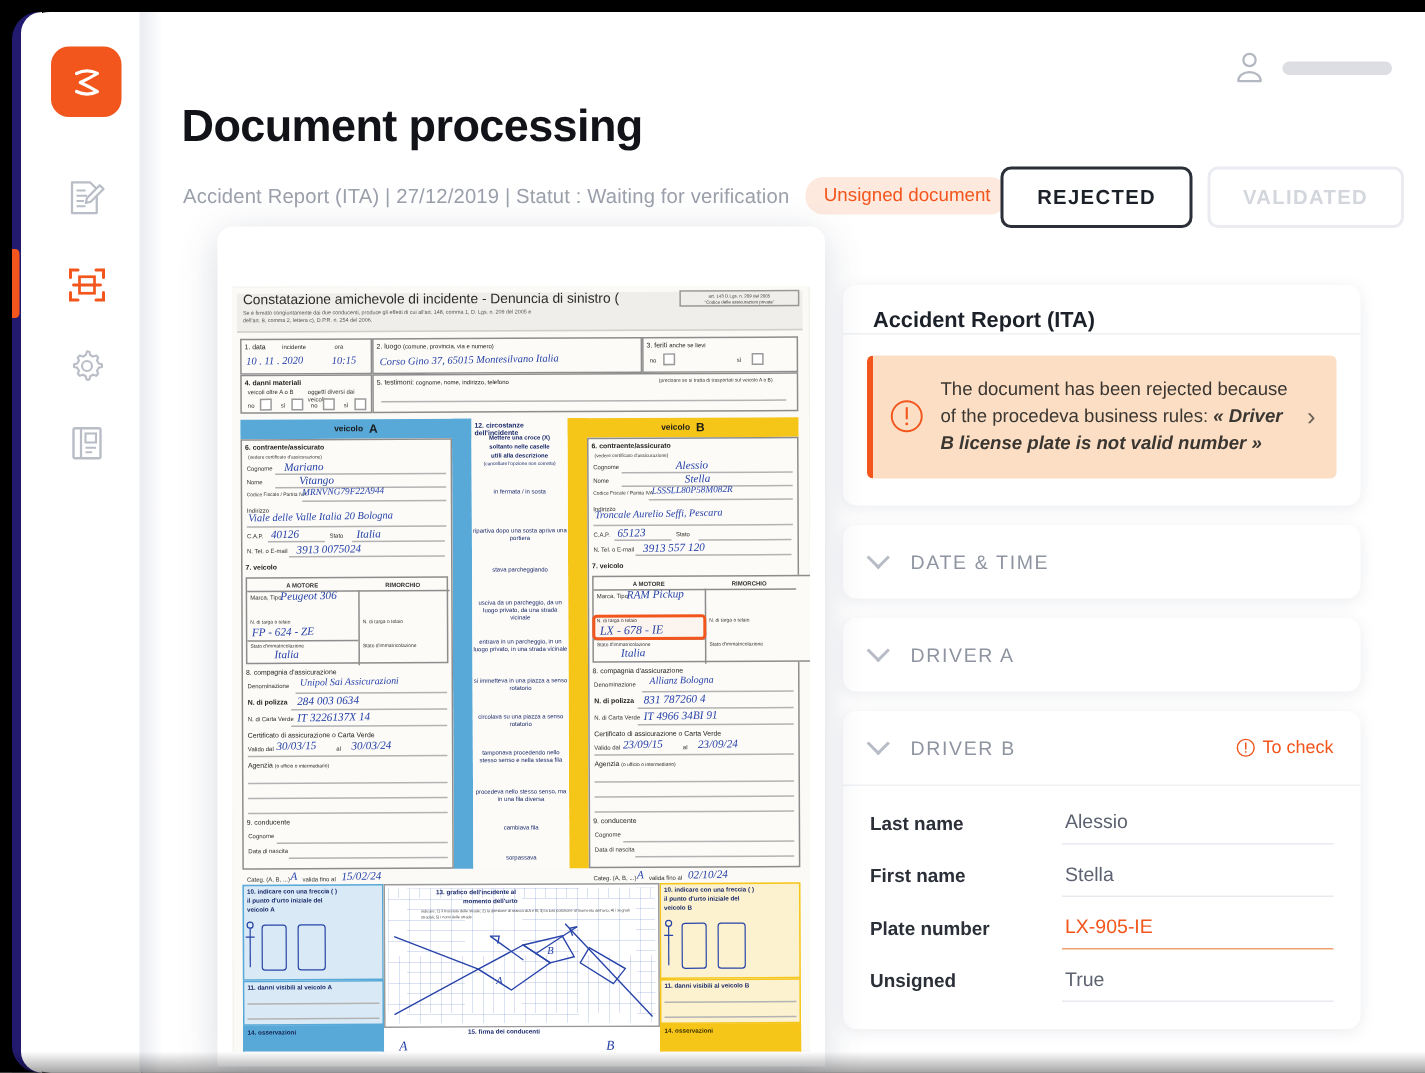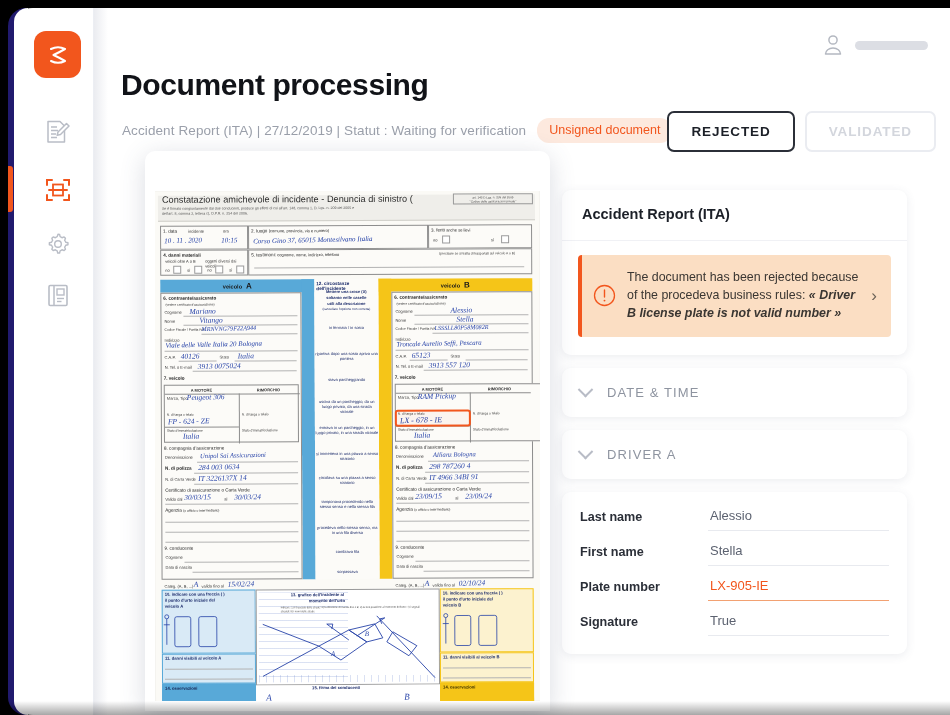--- a/index.html
+++ b/index.html
@@ -248,21 +248,21 @@
 
   
   #panel { position: absolute; left: 467px; top: 182px; width: 345px; }
   .card {
     background: #ffffff;
     border-radius: 9px;
     box-shadow: 0 2px 10px rgba(70,80,110,.10);
     margin-bottom: 13px;
   }
   #report-card-title {
-    padding: 16px 20px 18px;
+    padding: 16px 20px 0;
     font-size: 14.5px; font-weight: bold; color: #1c2028;
     border-bottom: 1px solid #f0f1f5;
   }
   #alert-wrap { padding: 14px 16px 18px; }
   #alert {
     display: flex; align-items: center; gap: 11px;
     background: #fbdec3;
     border-left: 4px solid #f2561d;
     border-radius: 4px;
     padding: 14px 10px 14px 11px;
@@ -656,21 +656,21 @@
 
             <div class="blk-lbl" style="left:2px;top:152px">
               <span>8. compagnia d'assicurazione</span>
             </div>
             <div class="flbl" style="left:3px;top:161px">Denominazione</div>
             <div class="fieldline" style="left:35px;top:168px;width:101px"></div>
             <div class="fval" style="left:40px;top:158px;font-size:6.6px">Allianz Bologna</div>
 
             <div class="blk-lbl" style="left:3px;top:172px">N. di polizza</div>
             <div class="fieldline" style="left:32px;top:179px;width:104px"></div>
-            <div class="fval" style="left:36px;top:169px">298 787260 4</div>
+            <div class="fval" style="left:36px;top:169px">831 787260 4</div>
 
             <div class="flbl" style="left:3px;top:183px">N. di Carta Verde</div>
             <div class="fieldline" style="left:32px;top:190px;width:104px"></div>
             <div class="fval" style="left:36px;top:180px">IT 4966 34BI 91</div>
 
             <div class="blk-lbl" style="left:3px;top:194px">
               <span>Certificato di assicurazione</span>
               <span style="font-weight:normal">o Carta Verde</span>
             </div>
             <div class="flbl" style="left:3px;top:203px">Valido dal</div>
@@ -808,35 +808,47 @@
       </div>
 
       <div class="card">
         <div class="accordion">
           <span class="chev"></span>
           <span class="acc-label">DRIVER A</span>
         </div>
       </div>
 
       <div class="card">
+        <div class="accordion" style="border-bottom:1px solid #f0f1f5">
+          <span class="chev"></span>
+          <span class="acc-label">DRIVER B</span>
+          <span class="acc-flag">
+            <svg width="13" height="13" viewBox="0 0 13 13">
+              <circle cx="6.5" cy="6.5" r="5.6" fill="none" stroke="#f2561d" stroke-width=".95"></circle>
+              <line x1="6.5" y1="3.3" x2="6.5" y2="7.4" stroke="#f2561d" stroke-width="1" stroke-linecap="round"></line>
+              <circle cx="6.5" cy="9.3" r=".6" fill="#f2561d"></circle>
+            </svg>
+            <span>To check</span>
+          </span>
+        </div>
         <div id="driverb-body">
           <div class="field-row">
             <div class="field-label">Last name</div>
             <div class="field-value">Alessio</div>
           </div>
           <div class="field-row">
             <div class="field-label">First name</div>
             <div class="field-value">Stella</div>
           </div>
           <div class="field-row">
             <div class="field-label">Plate number</div>
             <div class="field-value flagged">LX-905-IE</div>
           </div>
           <div class="field-row">
-            <div class="field-label">Signature</div>
+            <div class="field-label">Unsigned</div>
             <div class="field-value">True</div>
           </div>
         </div>
       </div>
 
     </aside>
   </main>
 </div>
 
 <div id="frame-bottom-fade"></div>

